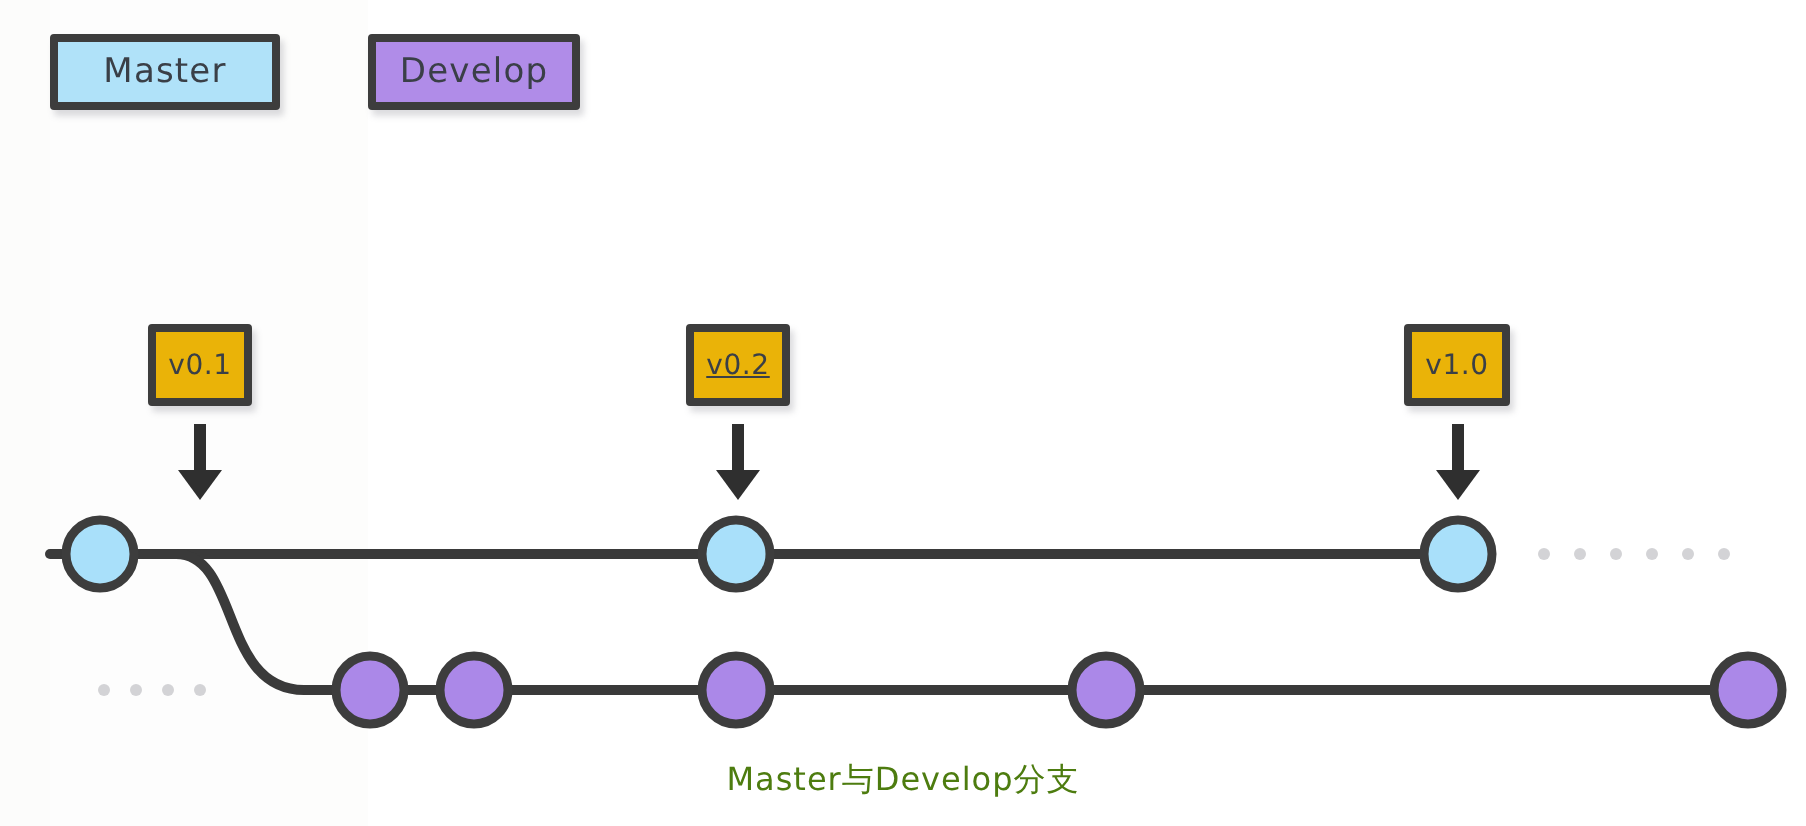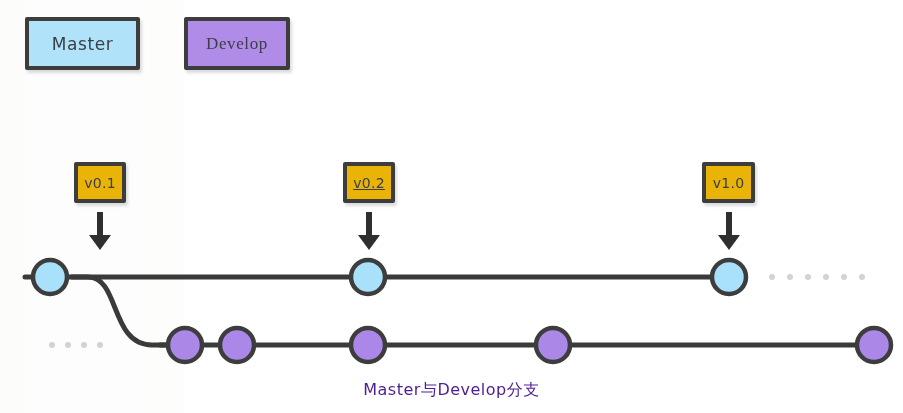--- a/index.html
+++ b/index.html
@@ -37,25 +37,25 @@
     border-radius: 2px;
     display: flex;
     align-items: center;
     justify-content: center;
     color: #3a3f47;
     box-shadow: 2px 3px 3px rgba(140,140,150,0.30);
   }
   .legend-box {
     font-size: 17px;
     letter-spacing: 0.6px;
-    height: 53px;
+    height: 38px;
     top: 17px;
   }
   .legend-master { left: 25px;  width: 115px; background: #b0e2f9; }
-  .legend-develop{ left: 184px; width: 106px; background: #b08ce8; font-family: Liberation Serif, serif; }
+  .legend-develop{ left: 184px; width: 106px; background: #b08ce8; }
 
   .tag-box {
     font-size: 14px;
     letter-spacing: 0.3px;
     height: 41px;
     top: 162px;
     background: #eab308;
   }
   .tag-v01 { left: 74px;  width: 52px; }
   .tag-v02 { left: 343px; width: 52px; text-decoration: underline; }
@@ -71,21 +71,21 @@
   }
 
   
   .caption {
     position: absolute;
     left: 0;
     top: 380px;
     width: 903px;
     text-align: center;
     font-size: 16px;
-    color: #4c1d95;
+    color: #4d7c0f;
     letter-spacing: 0.5px;
   }
 </style>
 </head>
 <body>
 
 <div id="canvas">
 
   <div class="tint-band tint-a"></div>
   <div class="tint-band tint-b"></div>

